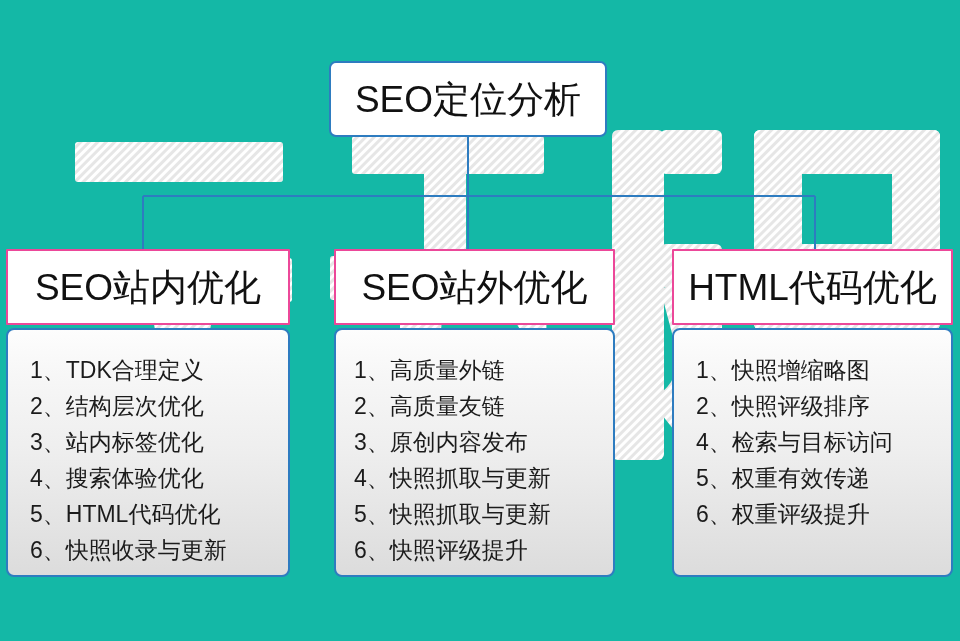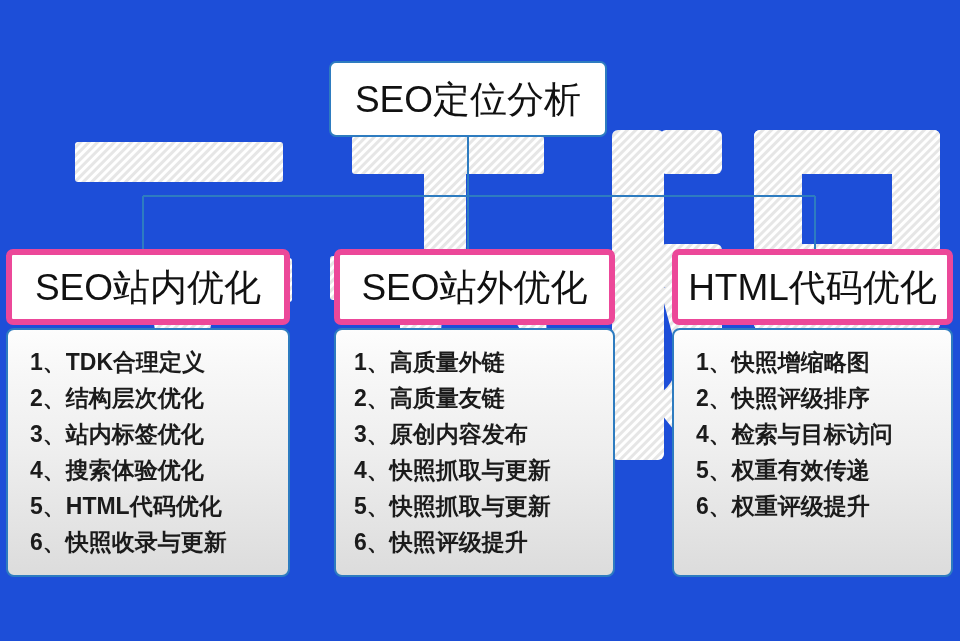--- a/index.html
+++ b/index.html
@@ -12,21 +12,21 @@
     height: 641px;
     background: #ffffff;
     font-family: "Liberation Sans", "DejaVu Sans", sans-serif;
     overflow: hidden;
   }
 
   #canvas {
     position: relative;
     width: 960px;
     height: 641px;
-    background: #1d4ed8;
+    background: #14b8a6;
     overflow: hidden;
   }
 
   
   #watermark {
     position: absolute;
     left: 0;
     top: 0;
     width: 960px;
     height: 641px;
@@ -76,22 +76,22 @@
     z-index: 3;
   }
   .col-1 { left: 6px;   width: 284px; }
   .col-2 { left: 334px; width: 281px; }
   .col-3 { left: 672px; width: 281px; }
 
   .col-header {
     box-sizing: border-box;
     width: 100%;
     height: 76px;
-    border: 6px solid #ec4899;
-    border-radius: 7px;
+    border: 2px solid #ec4899;
+    border-radius: 1px;
     background: #ffffff;
     display: flex;
     align-items: center;
     justify-content: center;
   }
   .col-header .col-title {
     font-size: 37px;
     color: #111111;
     line-height: 1;
     white-space: nowrap;
@@ -108,24 +108,23 @@
     padding: 14px 0 10px 0;
     display: flex;
     flex-direction: column;
     justify-content: flex-start;
     align-items: center;
     overflow: hidden;
   }
 
   .item-list {
     list-style: none;
-    margin: 0;
+    margin: 8px;
     padding: 0;
     width: 100%;
-    font-weight: bold;
   }
   .list-item {
     font-size: 23px;
     color: #1b1b1b;
     line-height: 36px;
     white-space: nowrap;
     text-align: left;
     padding-left: 22px;
   }
   .col-2 .list-item { padding-left: 18px; }

